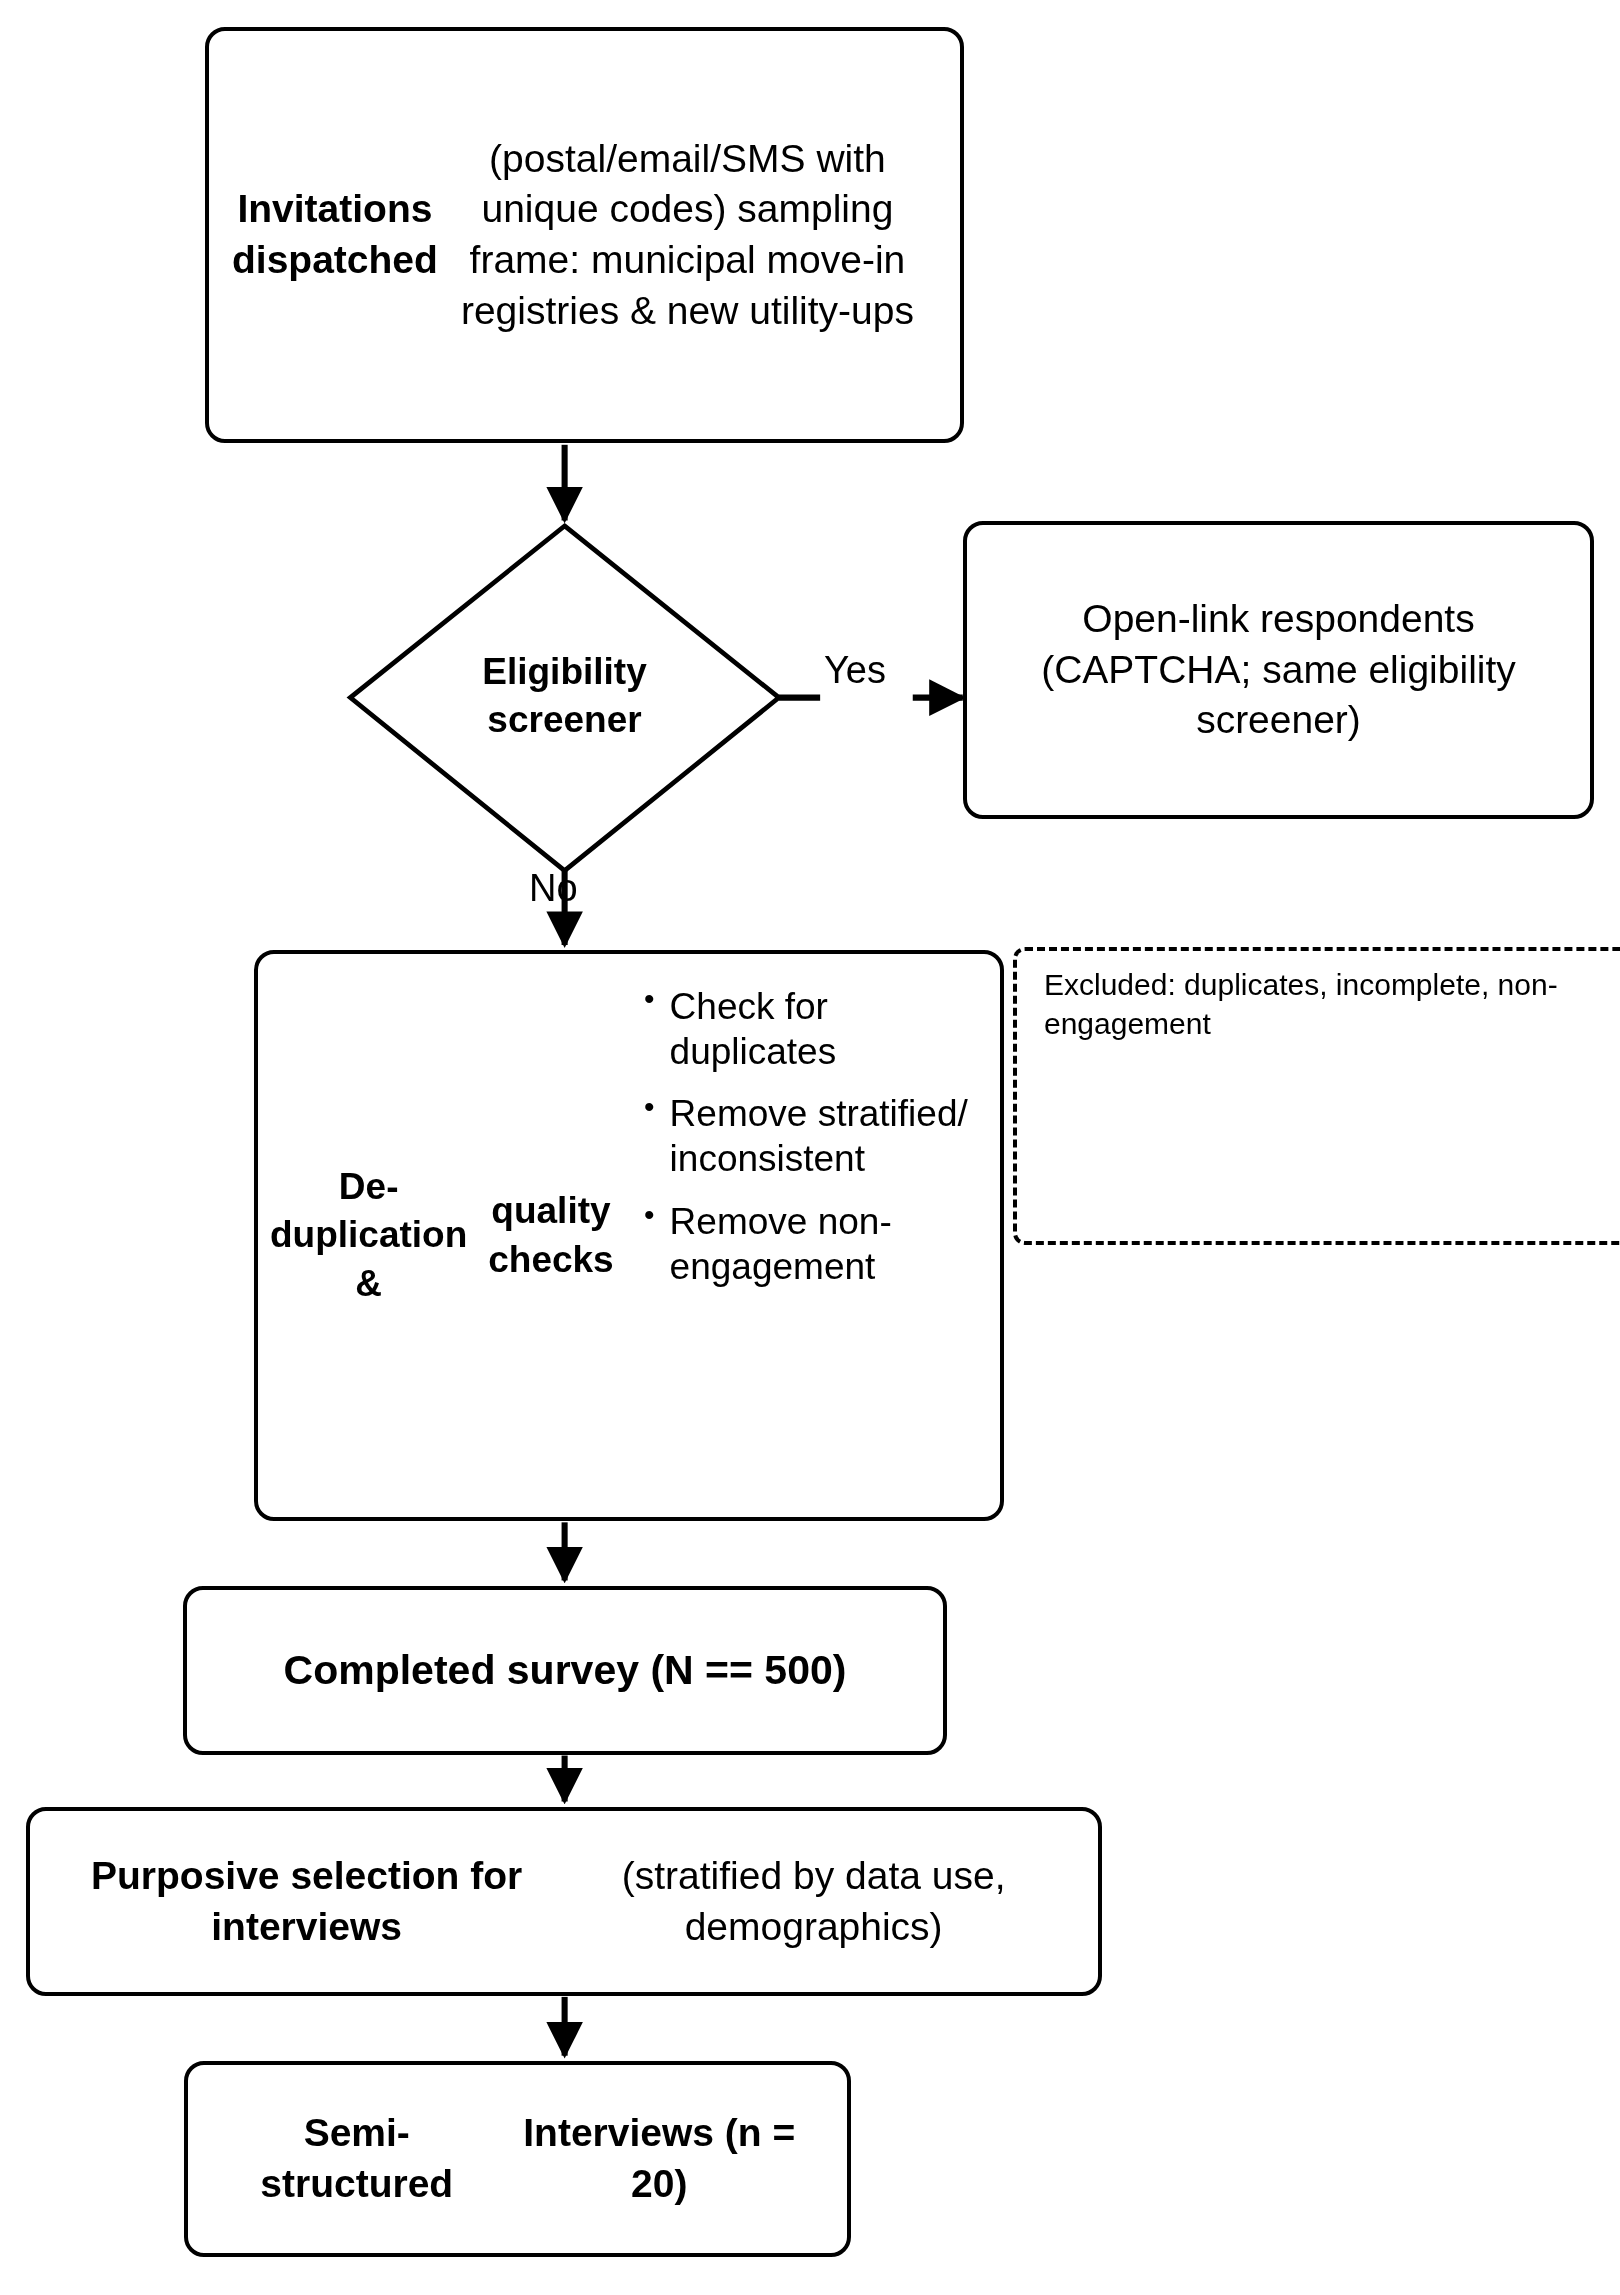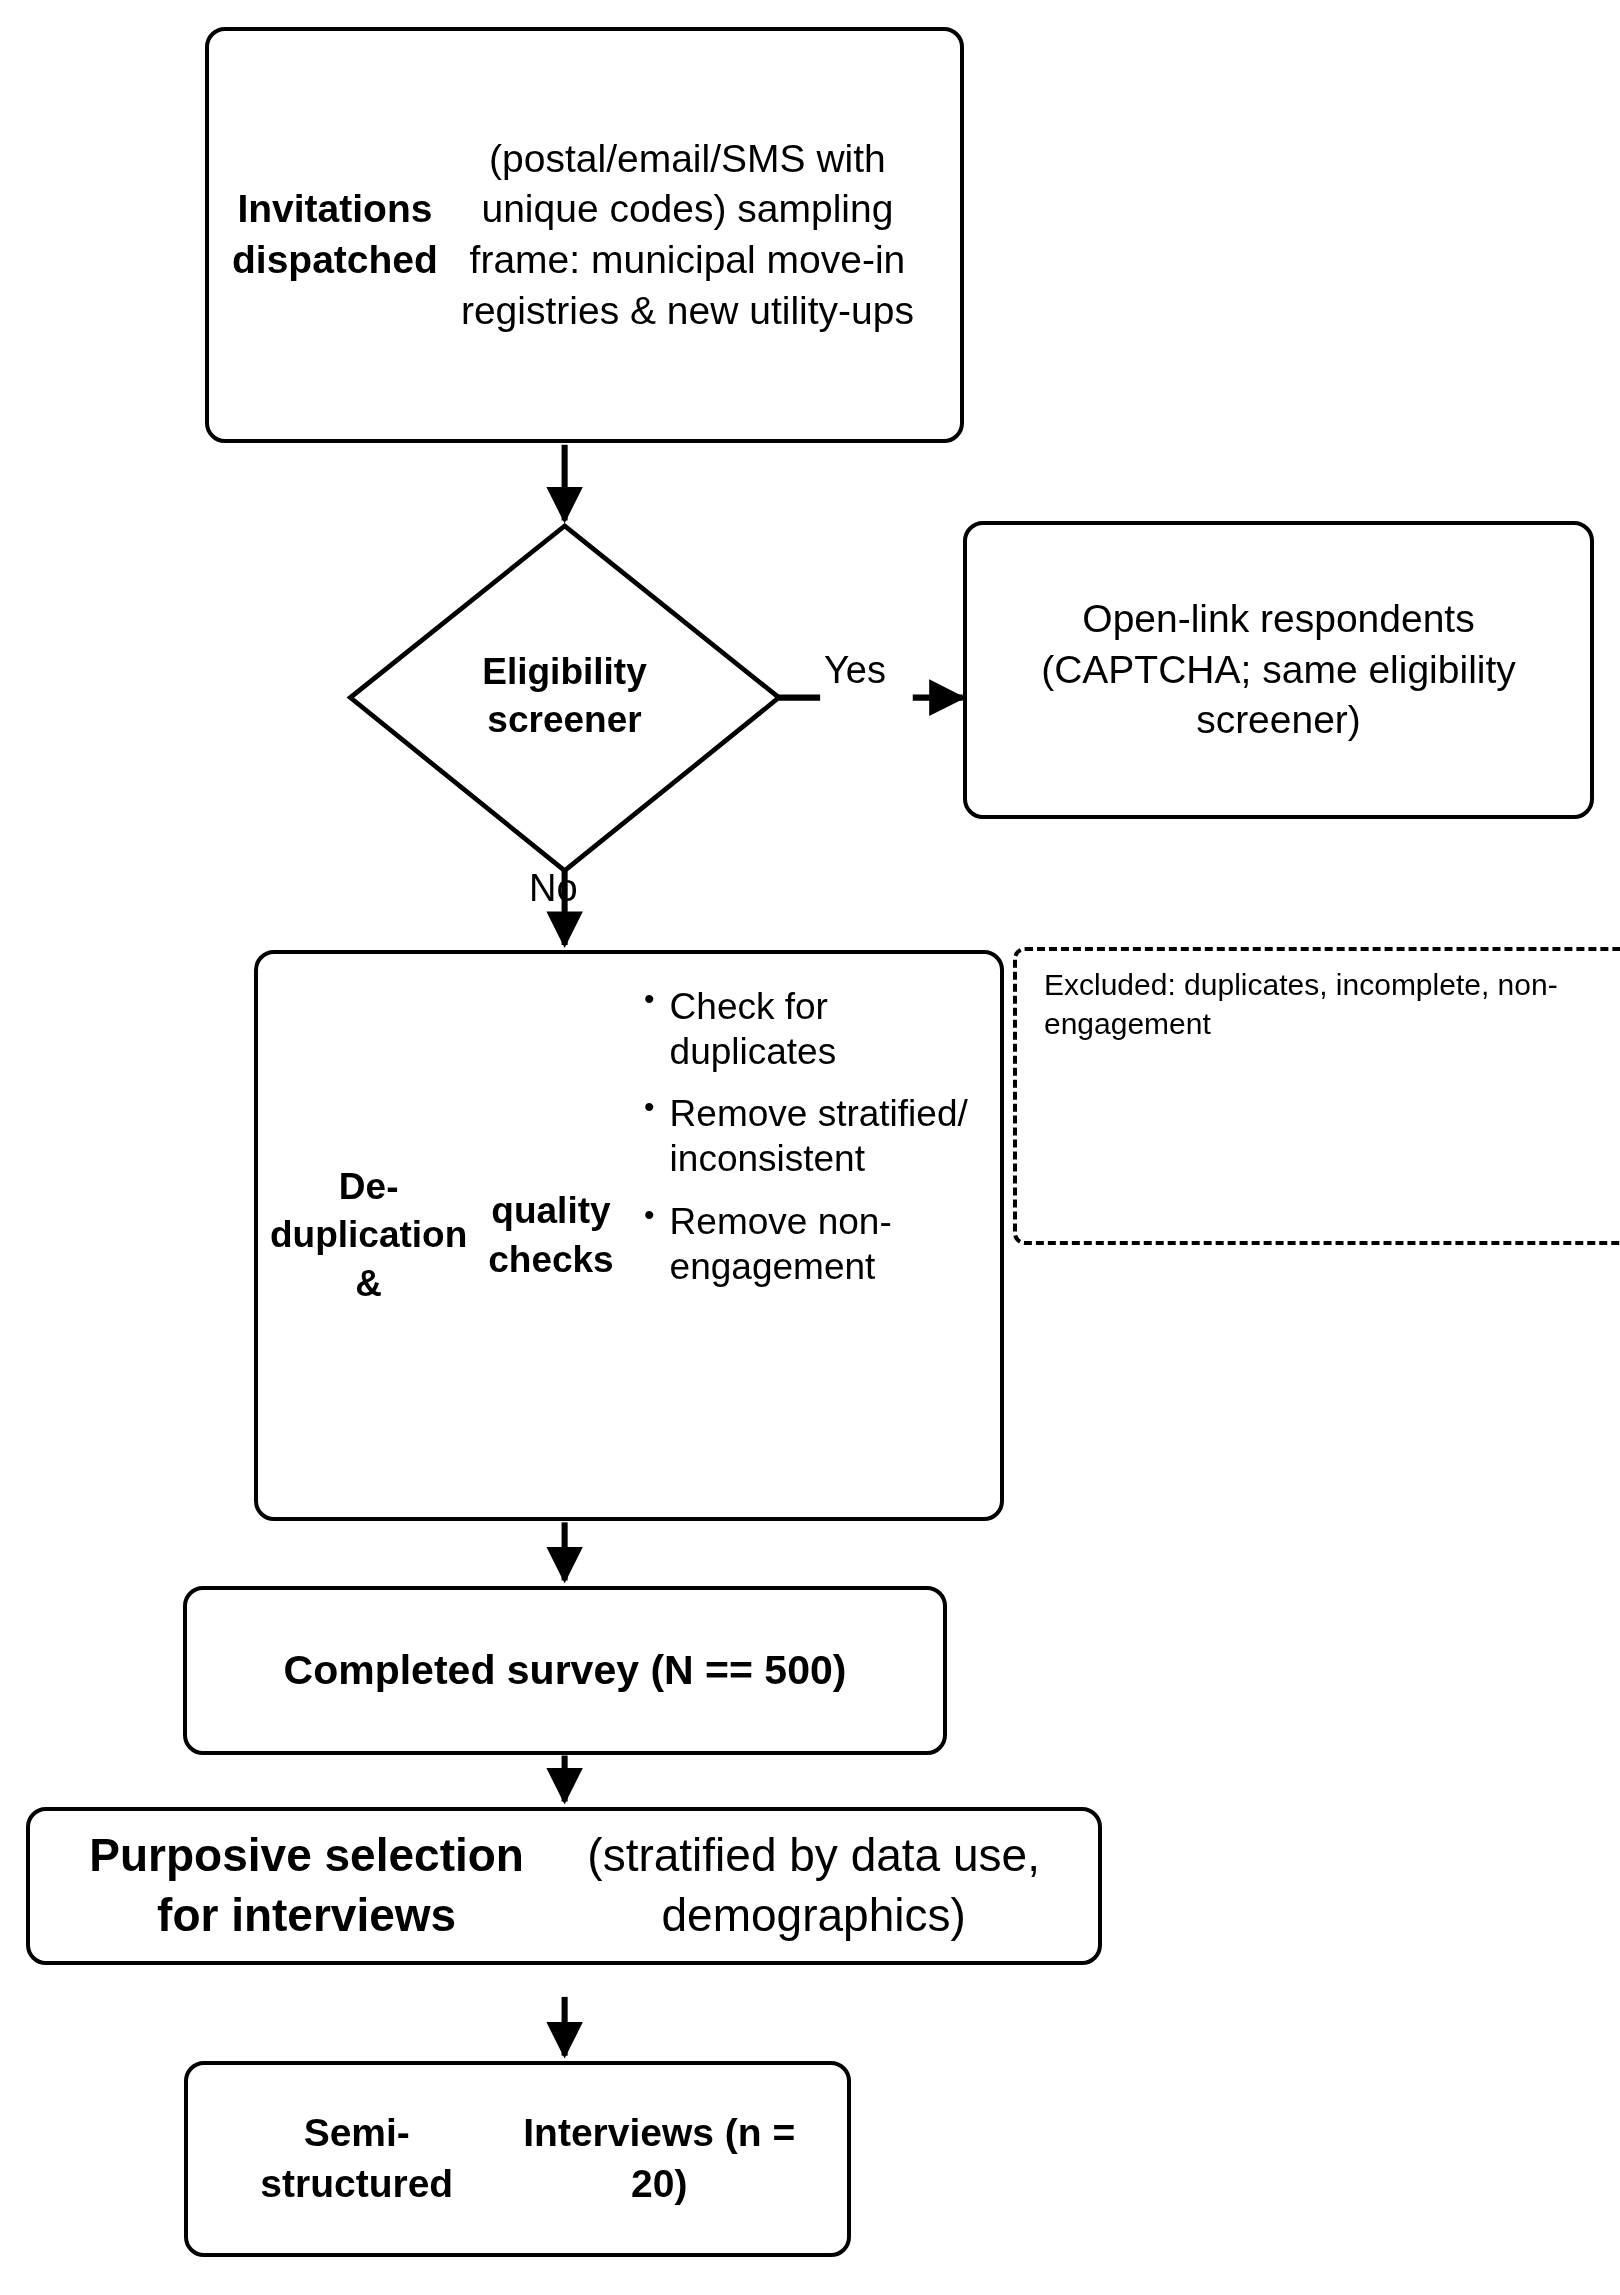--- a/index.html
+++ b/index.html
@@ -81,21 +81,21 @@
     white-space: nowrap;
     line-height: 1;
   }
 
   
   #node-invitations   { left: 205px;  top: 27px;   width: 759px; height: 416px;  padding: 17.6px 23px; font-size: 39px; }
   #node-openlink      { left: 963px; top: 521px;  width: 631px;  height: 298px;  padding: 13.5px 23px; font-size: 39px; }
   #node-dedup         { left: 254px;  top: 950px; width: 750px;  height: 571px;  padding: 20px 12px; font-size: 37px; }
   #node-excluded      { left: 1013px; top: 947px; width: 636px;  height: 298px;  padding: 13.5px 27px; font-size: 30px; text-align: left; align-items: flex-start; }
   #node-completed     { left: 183px;  top: 1586px; width: 764px; height: 169px;  padding: 9.5px 27px; font-size: 41px; }
-  #node-purposive     { left: 26px;   top: 1807px; width: 1076px; height: 158px;  padding: 9.5px 27px; font-size: 46px; }
+  #node-purposive     { left: 26px;   top: 1807px; width: 1076px; height: 189px;  padding: 9.5px 27px; font-size: 39px; }
   #node-interviews    { left: 184px;  top: 2061px; width: 667px; height: 196px;  padding: 2px 27px; font-size: 39px; }
 
   #label-yes          { left: 824px; top: 651px;  font-size: 38px; }
   #label-no           { left: 529px;  top: 869px; font-size: 38px; }
 </style>
 </head>
 <body>
 
 <div id="canvas">
 

